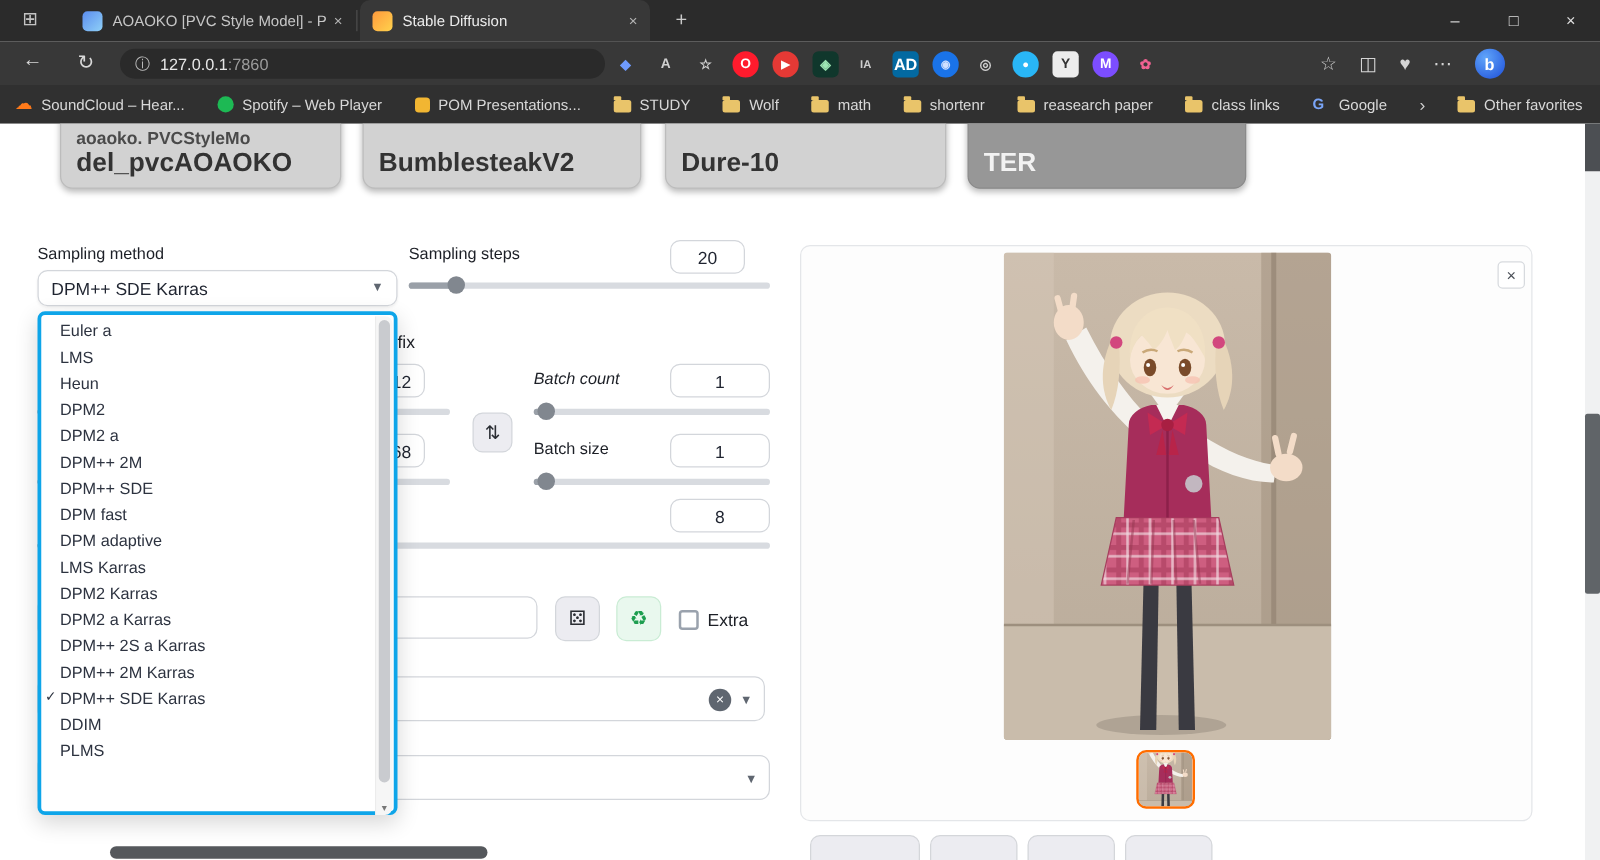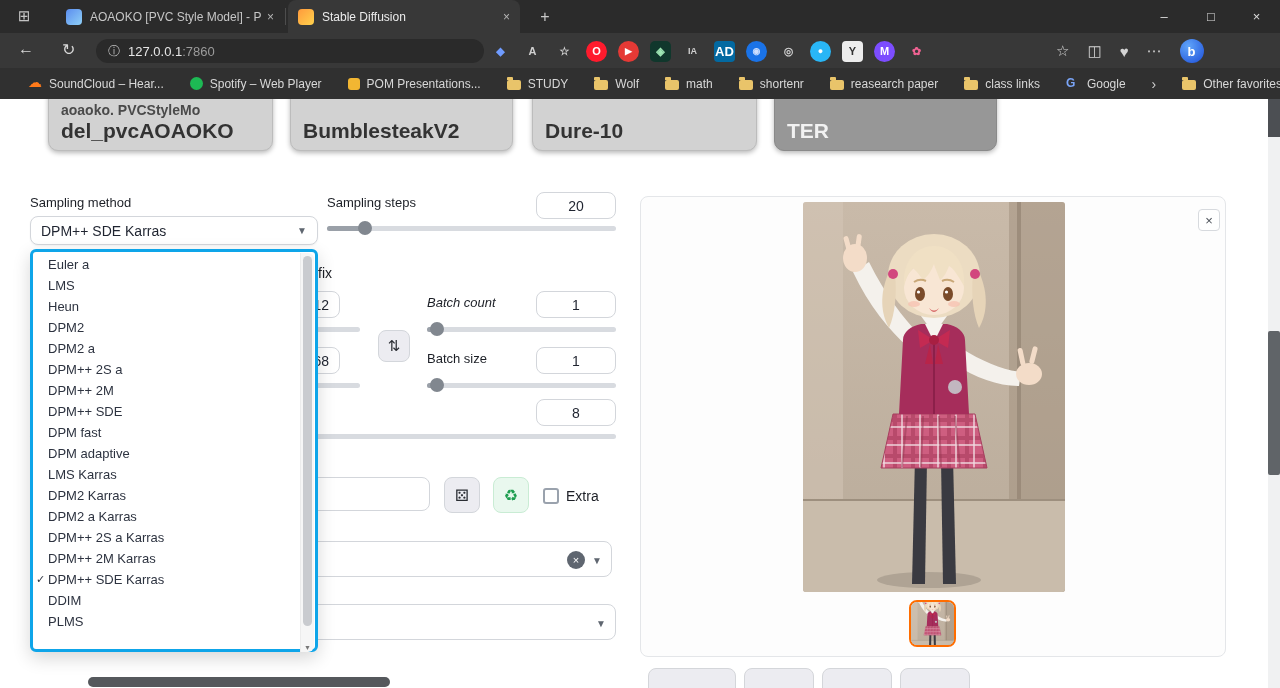--- a/index.html
+++ b/index.html
@@ -47,21 +47,21 @@
   .c11{background:#29b6f6;color:#fff;border-radius:50%;font-size:9px;}
   .c12{background:#ededed;color:#333;border-radius:4px;}
   .c13{background:#7c4dff;color:#fff;border-radius:50%;}
   .c14{color:#f06292;}
   .tb-row{position:absolute;left:1056px;top:39px;height:24px;display:flex;gap:18px;align-items:center;
     color:#d4d4d4;font-size:15px;}
   .profile{width:24px;height:24px;border-radius:50%;background:radial-gradient(circle at 35% 30%,#60a5fa,#1d4ed8);
     color:#fff;font-size:13px;font-weight:bold;display:flex;align-items:center;justify-content:center;}
 
   .bmbar{position:absolute;left:0;top:68px;width:1280px;height:31px;background:#303030;display:flex;
-    align-items:center;padding:0 16px 0 28px;box-sizing:border-box;gap:26px;font-size:12px;color:#d8d8d8;}
+    align-items:center;padding:0 16px 0 12px;box-sizing:border-box;gap:26px;font-size:12px;color:#d8d8d8;}
   .bm{display:flex;align-items:center;gap:7px;white-space:nowrap;}
   .ic{width:14px;height:13px;display:inline-block;position:relative;flex:none;}
   .ic-cloud::before{content:"☁";color:#ff7a1a;font-size:14px;position:absolute;top:-3px;left:0;}
   .ic-spotify{width:13px;height:13px;border-radius:50%;background:#1db954;}
   .ic-pom{width:12px;height:12px;border-radius:3px;background:#f2b632;margin-top:1px;}
   .ic-folder{width:14px;height:10px;background:#e9c46a;border-radius:2px;margin-top:3px;}
   .ic-folder::before{content:"";position:absolute;top:-3px;left:0;width:6px;height:3px;background:#e9c46a;
     border-radius:1px 1px 0 0;}
   .ic-google::before{content:"G";font-weight:bold;color:#7aa5f8;font-size:12px;position:absolute;top:-1px;}
   .bm-more{color:#cfcfcf;font-size:14px;}
@@ -315,21 +315,21 @@
       <div class="l2">TER</div>
     </div>
 
     <div class="flabel" style="left:30px;top:96px;">Sampling method</div>
     <div class="dd-ctl" style="left:30px;top:117px;width:288px;height:29px;">
       <span>DPM++ SDE Karras</span>
       <span class="chev">▼</span>
     </div>
 
     <div class="flabel" style="left:327px;top:96px;">Sampling steps</div>
-    <div class="num" style="left:536px;top:93px;width:80px;height:27px;">
+    <div class="num" style="left:536px;top:93px;width:60px;height:27px;">
       <span>20</span>
     </div>
     <div class="slider" style="left:327px;top:127px;width:289px;">
       <div class="fill" style="width:13%;"></div>
       <div class="knob" style="left:calc(13% - 7px);"></div>
     </div>
 
     <div class="flabel" style="left:318px;top:166px;font-size:14px;">fix</div>
 
     <div class="num right" style="left:260px;top:192px;width:80px;height:27px;">
@@ -393,21 +393,20 @@
     <div class="dd-wide" style="left:30px;top:505px;width:586px;height:36px;">
       <span class="chev">▼</span>
     </div>
 
     <div class="dd-list">
       <div class="dd-opt"><span>Euler a</span></div>
       <div class="dd-opt"><span>LMS</span></div>
       <div class="dd-opt"><span>Heun</span></div>
       <div class="dd-opt"><span>DPM2</span></div>
       <div class="dd-opt"><span>DPM2 a</span></div>
-      <div class="dd-opt"><span>DPM++ 2S a</span></div>
       <div class="dd-opt"><span>DPM++ 2M</span></div>
       <div class="dd-opt"><span>DPM++ SDE</span></div>
       <div class="dd-opt"><span>DPM fast</span></div>
       <div class="dd-opt"><span>DPM adaptive</span></div>
       <div class="dd-opt"><span>LMS Karras</span></div>
       <div class="dd-opt"><span>DPM2 Karras</span></div>
       <div class="dd-opt"><span>DPM2 a Karras</span></div>
       <div class="dd-opt"><span>DPM++ 2S a Karras</span></div>
       <div class="dd-opt"><span>DPM++ 2M Karras</span></div>
       <div class="dd-opt">

